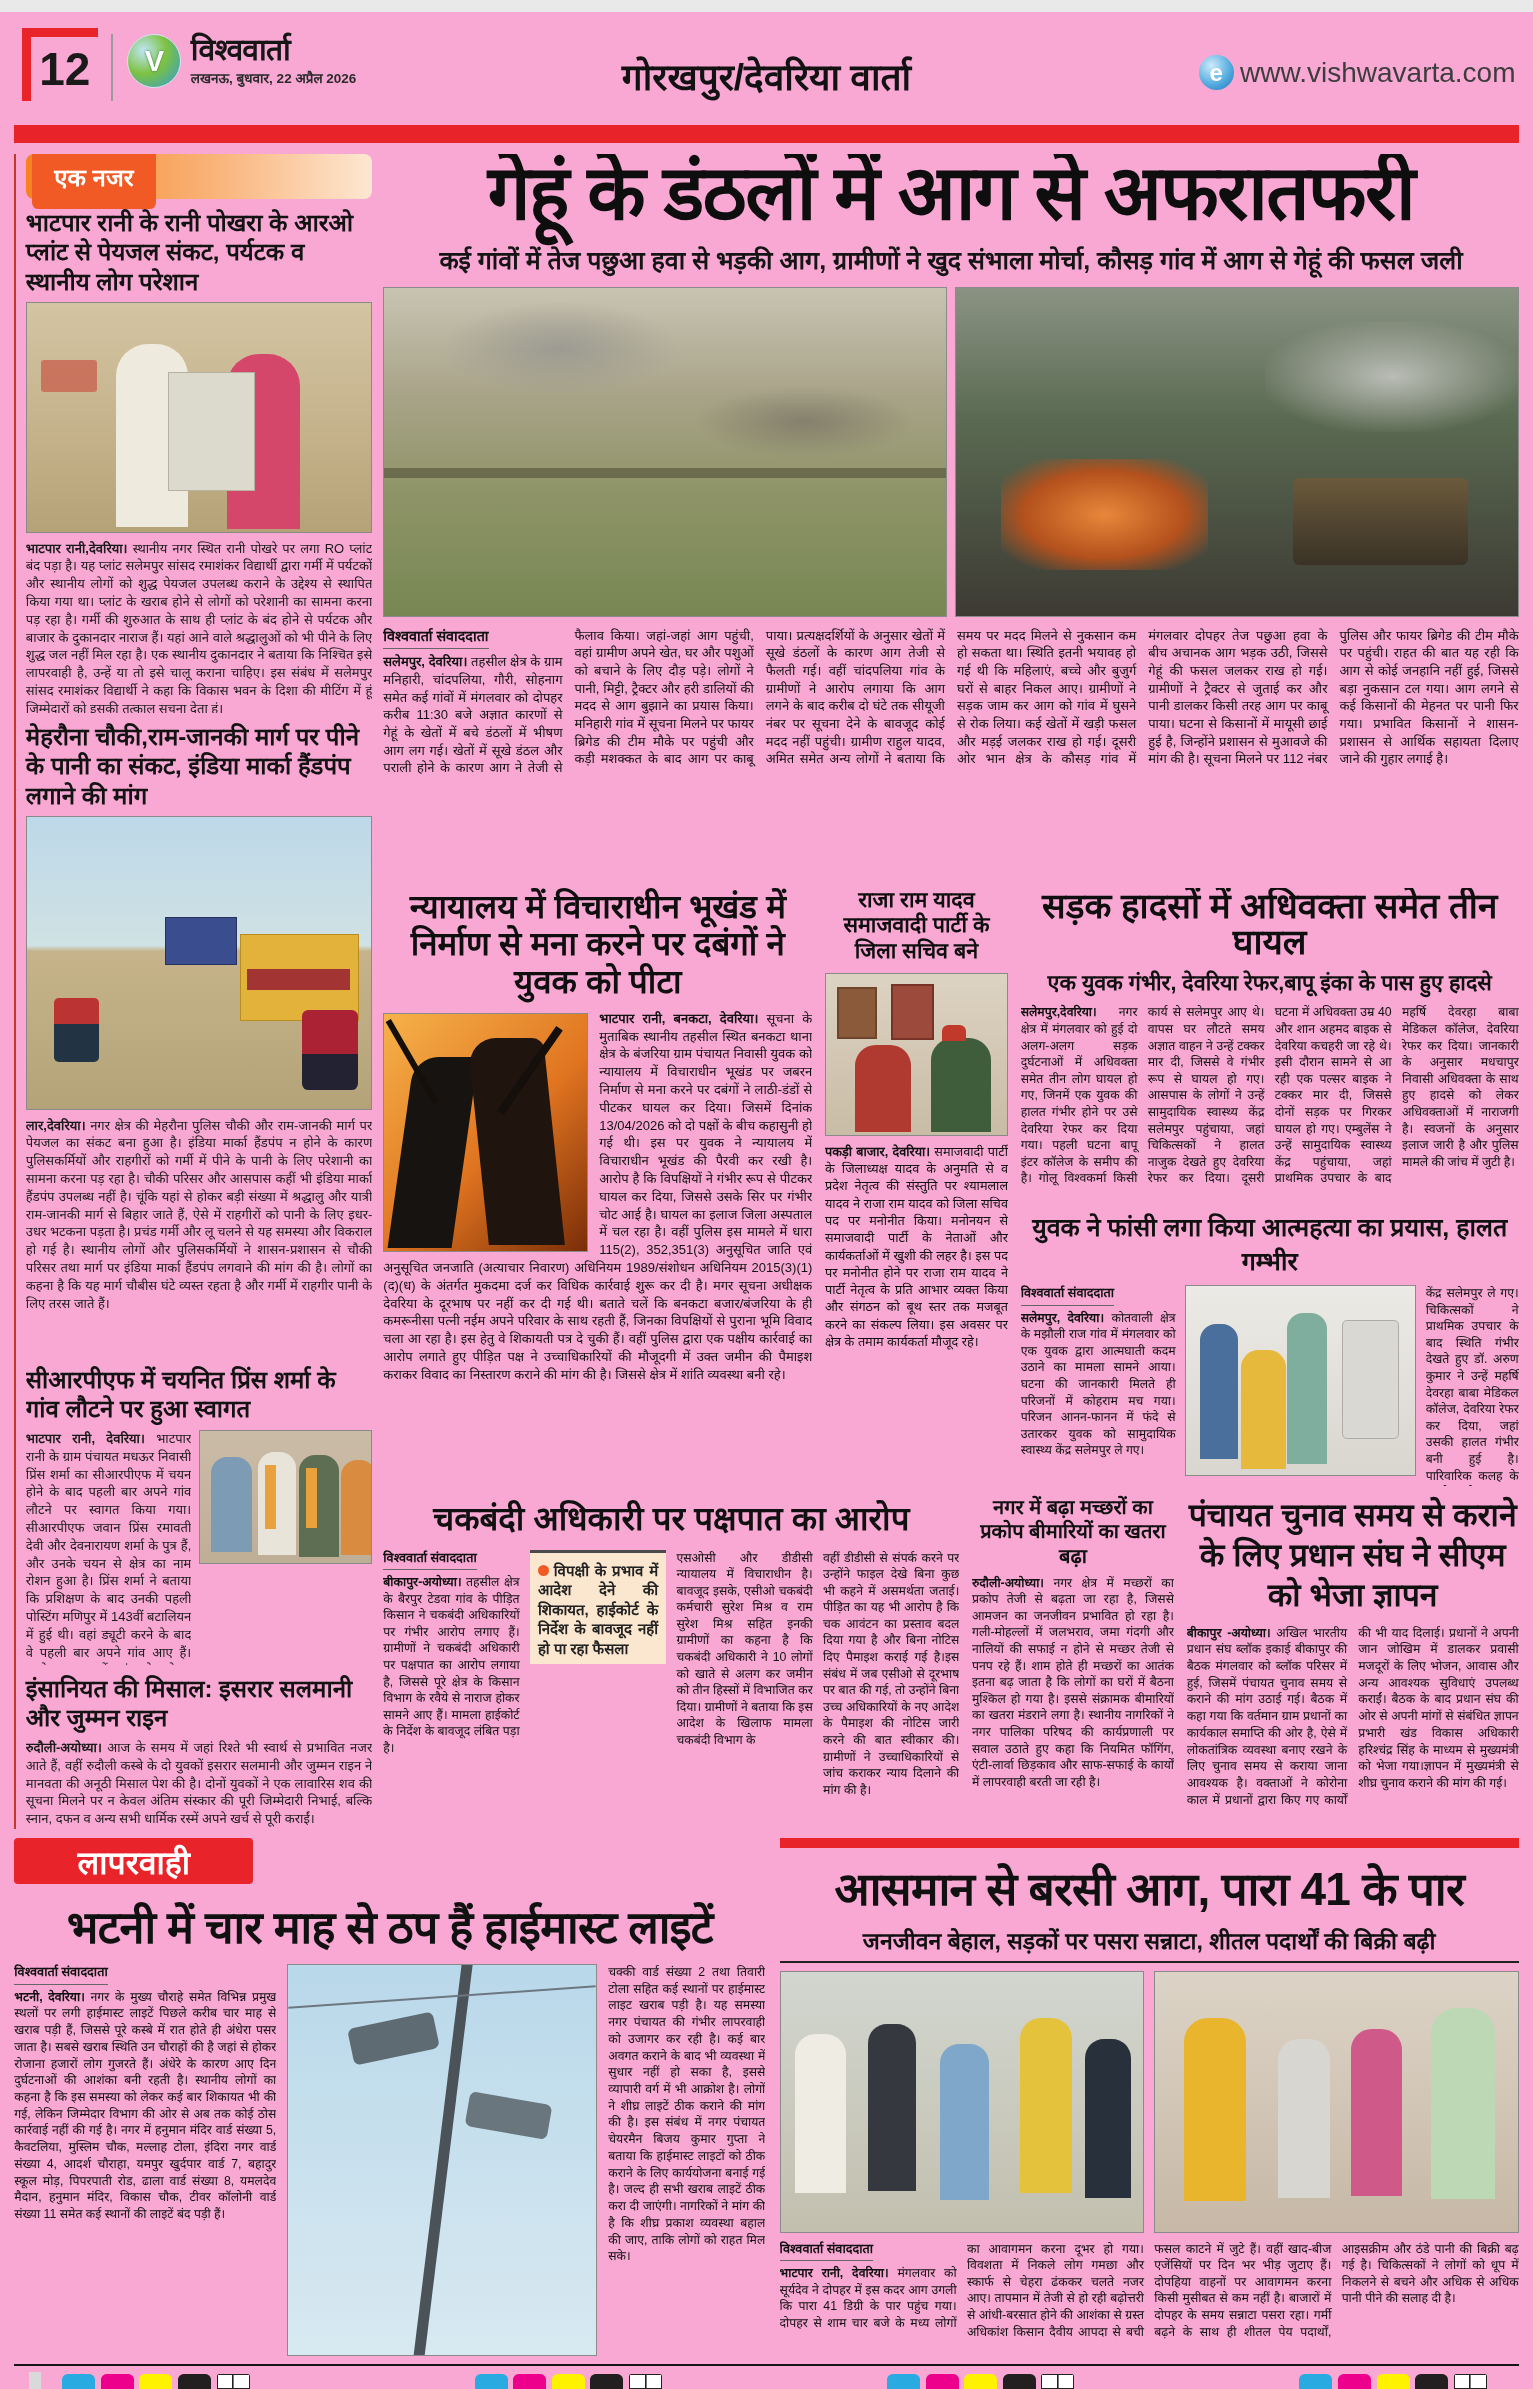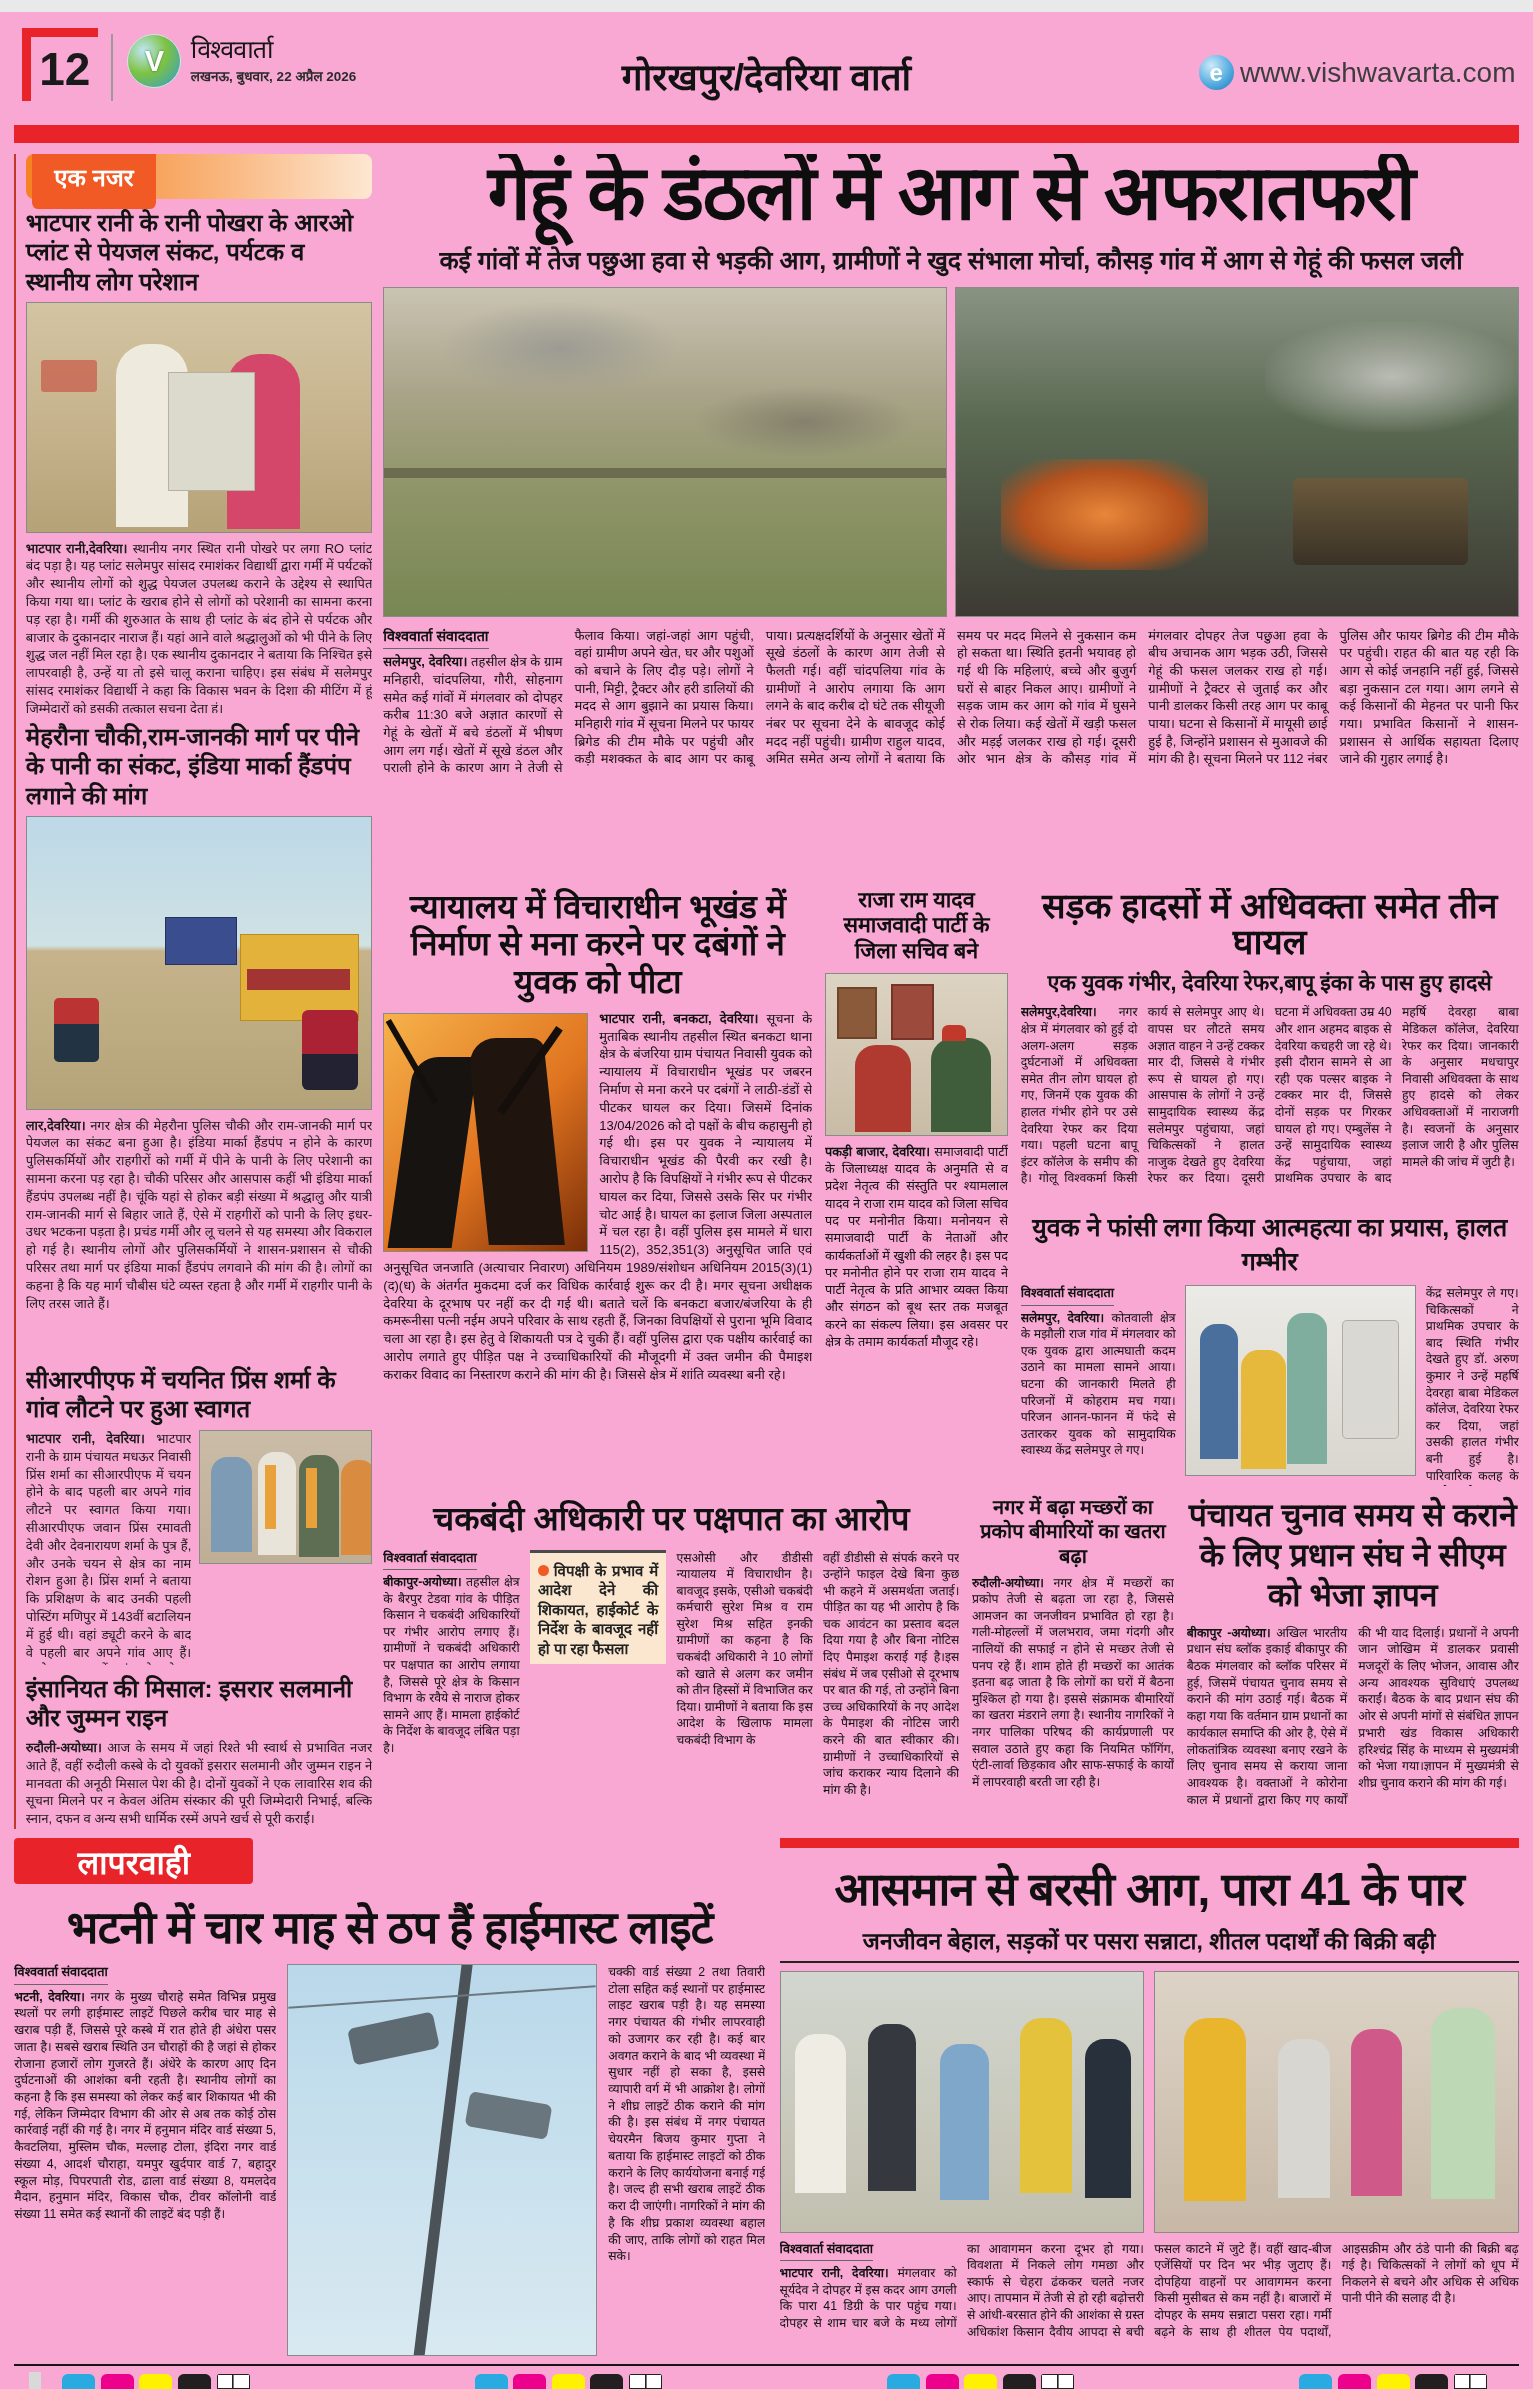--- a/index.html
+++ b/index.html
@@ -8,21 +8,21 @@
   .page { position:relative; width:1533px; height:2389px; background:#f9a8d4; margin:12px auto; overflow:hidden; color:#111; }
 
   
   .hdr { position:relative; height:94px; margin:11px 14.3px 0; }
   .pagenum-box { position:absolute; left:8px; top:4.8px; width:76px; height:73px; border-top:9.5px solid #e8232a; border-left:9.5px solid #e8232a; display:flex; align-items:center; justify-content:center; }
   .pagenum-box span { font-size:46px; font-weight:700; color:#1a1a1a; }
   .hdr-div { position:absolute; left:97px; top:11px; width:1.6px; height:67px; background:#9a9a9a; }
   .brand { position:absolute; left:113px; top:11px; display:flex; align-items:center; gap:9.5px; }
   .globe { width:54px; height:54px; border-radius:50%; background:radial-gradient(circle at 30% 30%, #bfe6f7 0%, #7dc242 45%, #2e9bd6 100%); border:1.6px solid #cfe3ee; display:flex; align-items:center; justify-content:center; }
   .globe b { color:#fff; font-size:29px; text-shadow:0 0 2.4px #2a6e2a; }
-  .masthead { font-size:25px; font-weight:400; letter-spacing:-0.8px; color:#161616; line-height:1; }
+  .masthead { font-size:30px; font-weight:700; letter-spacing:-0.8px; color:#161616; line-height:1; }
   .masthead-sub { font-size:13.5px; font-weight:700; color:#2b2b2b; margin-top:4.8px; }
   .section-title { position:absolute; left:50%; transform:translateX(-50%); top:27px; font-size:37px; font-weight:700; color:#121212; white-space:nowrap; }
   .site { position:absolute; right:3.2px; top:32px; display:flex; align-items:center; gap:6.4px; }
   .e-icon { width:35px; height:35px; border-radius:50%; background:radial-gradient(circle at 35% 30%, #cdeafb 0%, #58aee0 55%, #1b75bb 100%); color:#fff; font-weight:700; font-size:24px; display:flex; align-items:center; justify-content:center; }
   .site-txt { font-size:28px; font-weight:400; color:#3d3d3d;text-align:right; }
   .red-rule { height:17.5px; background:#e8232a; margin:8px 14.3px 0; }
 
   
   .top-region { display:flex; gap:11px; margin:11px 14.3px 0; height:1675px; overflow:hidden; }
   .bottom-region { display:flex; gap:14.3px; margin:9.5px 14.3px 0; height:518px; overflow:hidden; }

